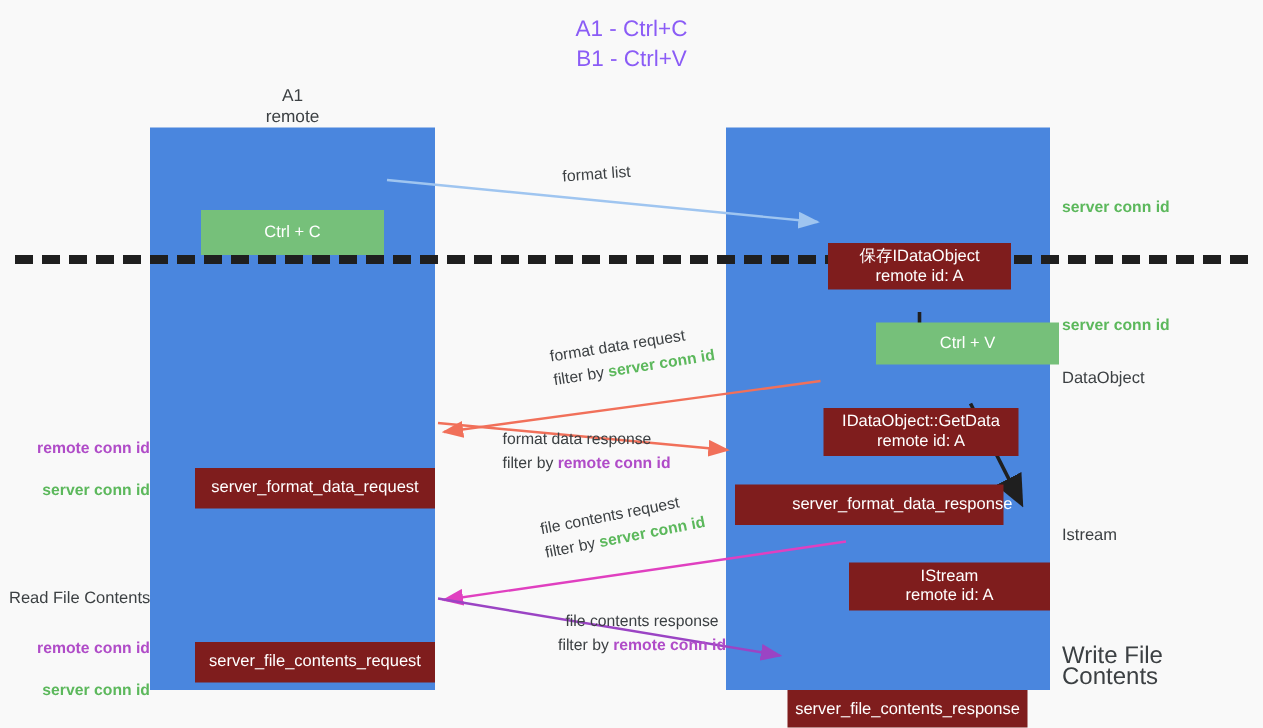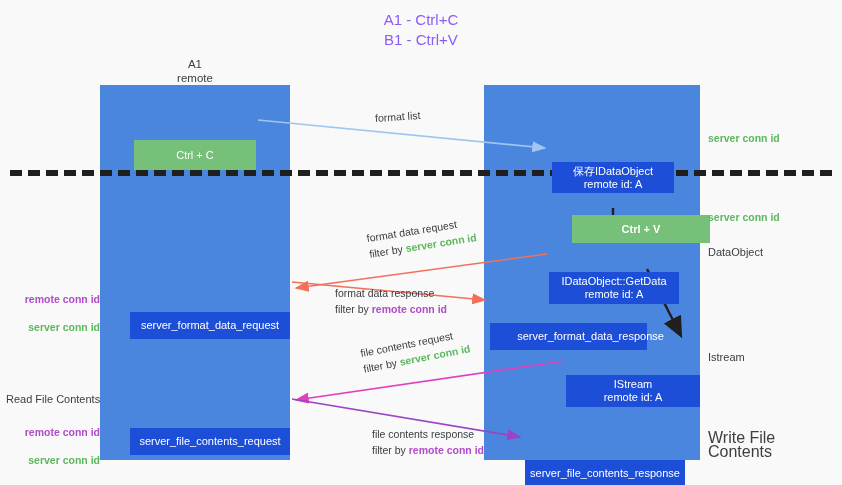--- a/index.html
+++ b/index.html
@@ -44,50 +44,50 @@
   .node{
     box-sizing:border-box;
     display:flex;flex-direction:column;
     align-items:center;justify-content:center;
     color:#ffffff;font-size:11px;line-height:13px;
     text-align:center;
     white-space:pre-line;
     margin-top:36px;
   }
   .green{background:#76c07a;}
-  .orange{background:#1d4ed8;}
+  .orange{background:#7f1d1d;}
 
   #n-ctrlc{left:134px;top:104px;width:122px;height:30px;}
   #n-save{left:552px;top:126px;width:122px;height:31px;}
-  #n-ctrlv{left:572px;top:179px;width:138px;height:28px;font-weight:bold;}
+  #n-ctrlv{left:584px;top:179px;width:122px;height:28px;}
   #n-getdata{left:549px;top:236px;width:130px;height:32px;}
   #n-istream{left:566px;top:339px;width:134px;height:32px;}
   #n-fmtreq{left:130px;top:276px;width:160px;height:27px;}
-  #n-fmtres{left:490px;top:287px;width:157px;height:27px;padding-left:44px;}
+  #n-fmtres{left:490px;top:287px;width:179px;height:27px;padding-left:44px;}
   #n-filereq{left:130px;top:392px;width:160px;height:27px;}
   #n-fileres{left:525px;top:424px;width:160px;height:27px;}
 
   
   #arrows{position:absolute;left:0;top:0;width:842px;height:485px;pointer-events:none;}
 
   
   .edge-label{
     font-size:10.5px;color:#3c4043;line-height:16px;
     white-space:nowrap;
   }
   .edge-label .hl-green{color:#5cb85c;font-weight:bold;}
   .edge-label .hl-purple{color:#b04cc8;font-weight:bold;}
   .rot-up{transform:rotate(-9deg);transform-origin:left center;}
   .rot-up2{transform:rotate(-11deg);transform-origin:left center;}
 
   #lbl-formatlist{left:375px;top:110px;transform:rotate(-4deg);transform-origin:left center;}
   #lbl-fdreq{left:368px;top:230px;}
   #lbl-fdres{left:335px;top:285px;}
   #lbl-fcreq{left:362px;top:345px;}
-  #lbl-fcres{left:372px;top:426px;}
+  #lbl-fcres{left:372px;top:406px;text-align:center;}
 
   
   .side{font-size:10.5px;line-height:14px;white-space:pre-line;}
   .green-t{color:#5cb85c;font-weight:bold;}
   .purple-t{color:#b04cc8;font-weight:bold;}
   .dark-t{color:#3c4043;}
 
   #ann-server1{left:708px;top:131px;}
   #ann-server2{left:708px;top:210px;}
   #ann-dataobject{left:708px;top:245px;font-size:11px;}

